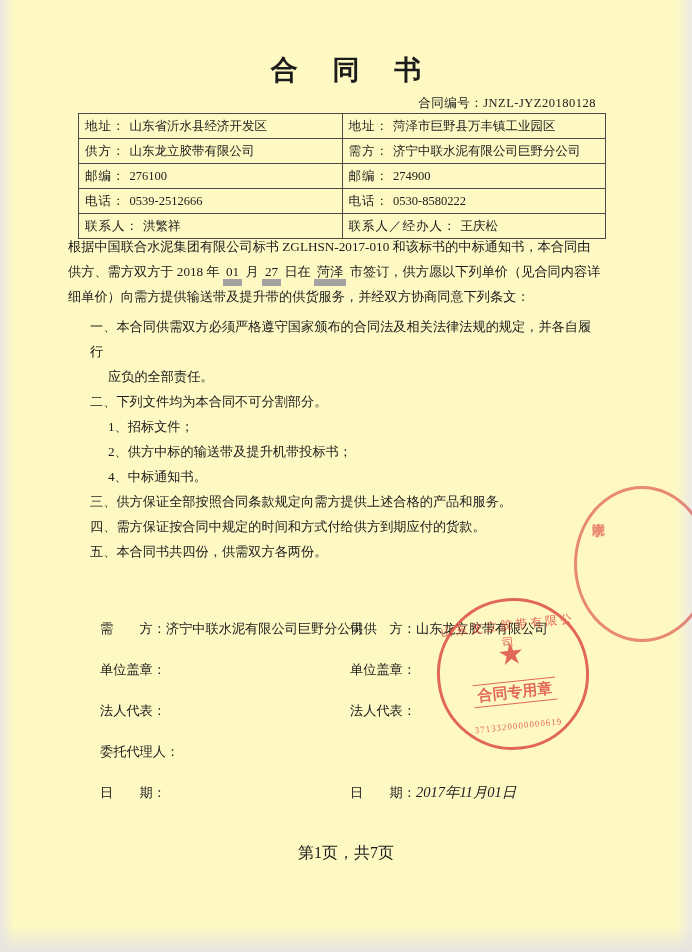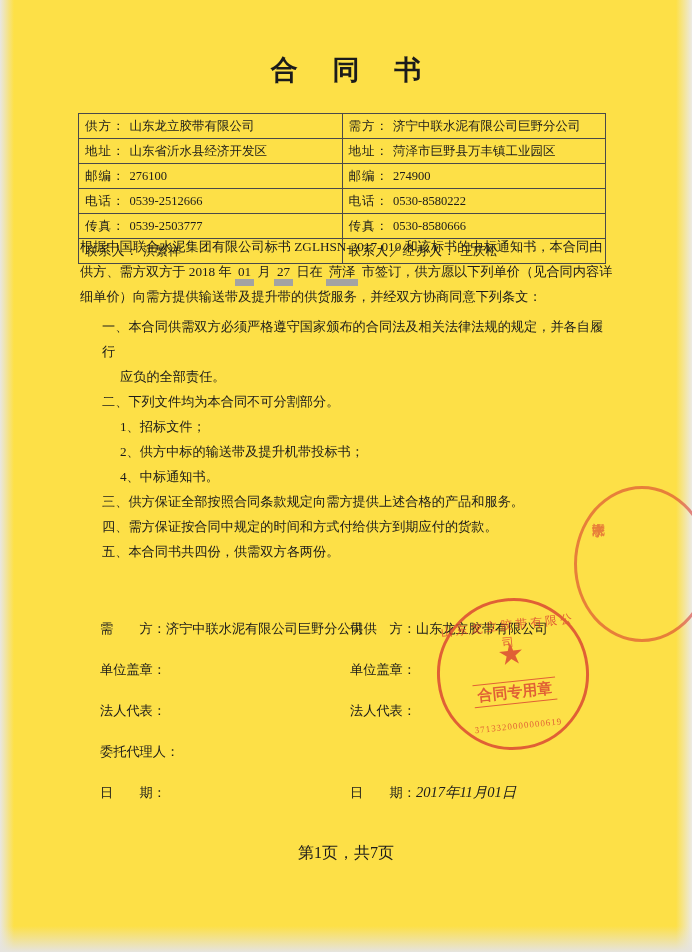--- a/index.html
+++ b/index.html
@@ -11,21 +11,21 @@
     width: 692px;
     height: 952px;
     font-family: "Liberation Serif", "DejaVu Serif", serif;
     color: #1b1b1b;
     position: relative;
     overflow: hidden;
   }
   .page {
     position: absolute;
     inset: 0;
-    background: #fde047;
+    background: #fef9c3;
   }
   
   .scan-edge-left {
     position: absolute;
     left: 0; top: 0; bottom: 0;
     width: 14px;
     background: linear-gradient(to right, #e9e7e2, rgba(255,255,255,0));
     pointer-events: none;
   }
   .scan-edge-right {
@@ -82,21 +82,21 @@
   }
   .info-table td.left  { width: 50%; }
   .info-table td.right { width: 50%; }
   .lbl { letter-spacing: 1px; }
   .val { margin-left: 4px; }
 
   
   .body-text {
     position: absolute;
     top: 234px;
-    left: 80px;
+    left: 68px;
     width: 536px;
     font-size: 13.2px;
     line-height: 25px;
   }
   .p-lead { text-indent: 0; }
   .p-lead .ul { border-bottom: 7px solid #a3a3a3; padding: 0 3px; }
   .indent1 { padding-left: 22px; }
   .indent2 { padding-left: 40px; }
   .mt { margin-top: 5px; }
 
@@ -213,61 +213,56 @@
 <body>
 
 <div class="page">
 
   <div class="scan-edge-left"></div>
   <div class="scan-edge-right"></div>
   <div class="scan-edge-bottom"></div>
 
   <div class="doc-title">合 同 书</div>
 
+  <div class="contract-no">
+    <span>合同编号：</span><span>JNZL-JYZ20180128</span>
+  </div>
 
   <table class="info-table">
     <tbody>
       <tr>
         <td class="left">
+          <span class="lbl">地址：</span><span class="val">山东省沂水县经济开发区</span>
+        </td>
+        <td class="right">
+          <span class="lbl">地址：</span><span class="val">菏泽市巨野县万丰镇工业园区</span>
+        </td>
+      </tr>
+      <tr>
+        <td class="left">
           <span class="lbl">供方：</span><span class="val">山东龙立胶带有限公司</span>
         </td>
         <td class="right">
           <span class="lbl">需方：</span><span class="val">济宁中联水泥有限公司巨野分公司</span>
         </td>
       </tr>
       <tr>
         <td class="left">
-          <span class="lbl">地址：</span><span class="val">山东省沂水县经济开发区</span>
-        </td>
-        <td class="right">
-          <span class="lbl">地址：</span><span class="val">菏泽市巨野县万丰镇工业园区</span>
-        </td>
-      </tr>
-      <tr>
-        <td class="left">
           <span class="lbl">邮编：</span><span class="val">276100</span>
         </td>
         <td class="right">
           <span class="lbl">邮编：</span><span class="val">274900</span>
         </td>
       </tr>
       <tr>
         <td class="left">
           <span class="lbl">电话：</span><span class="val">0539-2512666</span>
         </td>
         <td class="right">
           <span class="lbl">电话：</span><span class="val">0530-8580222</span>
-        </td>
-      </tr>
-      <tr>
-        <td class="left">
-          <span class="lbl">传真：</span><span class="val">0539-2503777</span>
-        </td>
-        <td class="right">
-          <span class="lbl">传真：</span><span class="val">0530-8580666</span>
         </td>
       </tr>
       <tr>
         <td class="left">
           <span class="lbl">联系人：</span><span class="val">洪繁祥</span>
         </td>
         <td class="right">
           <span class="lbl">联系人／经办人：</span><span class="val">王庆松</span>
         </td>
       </tr>

